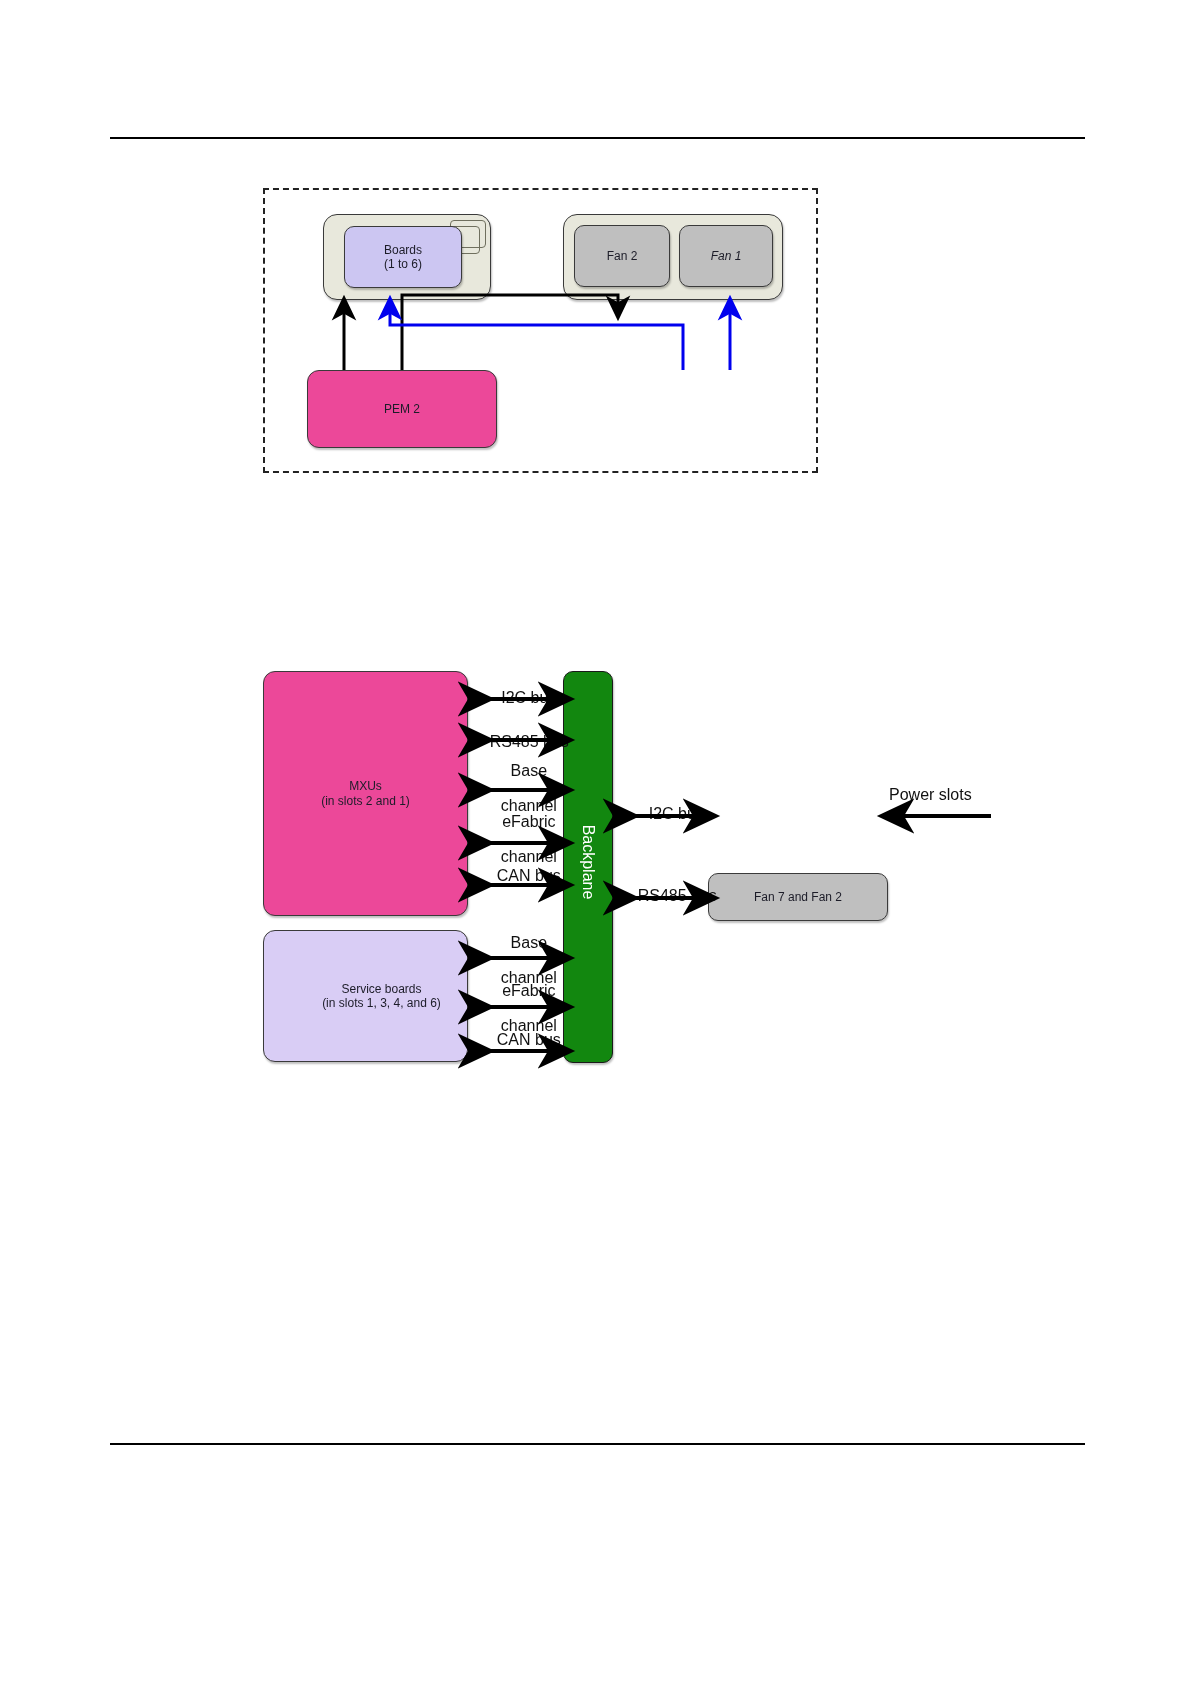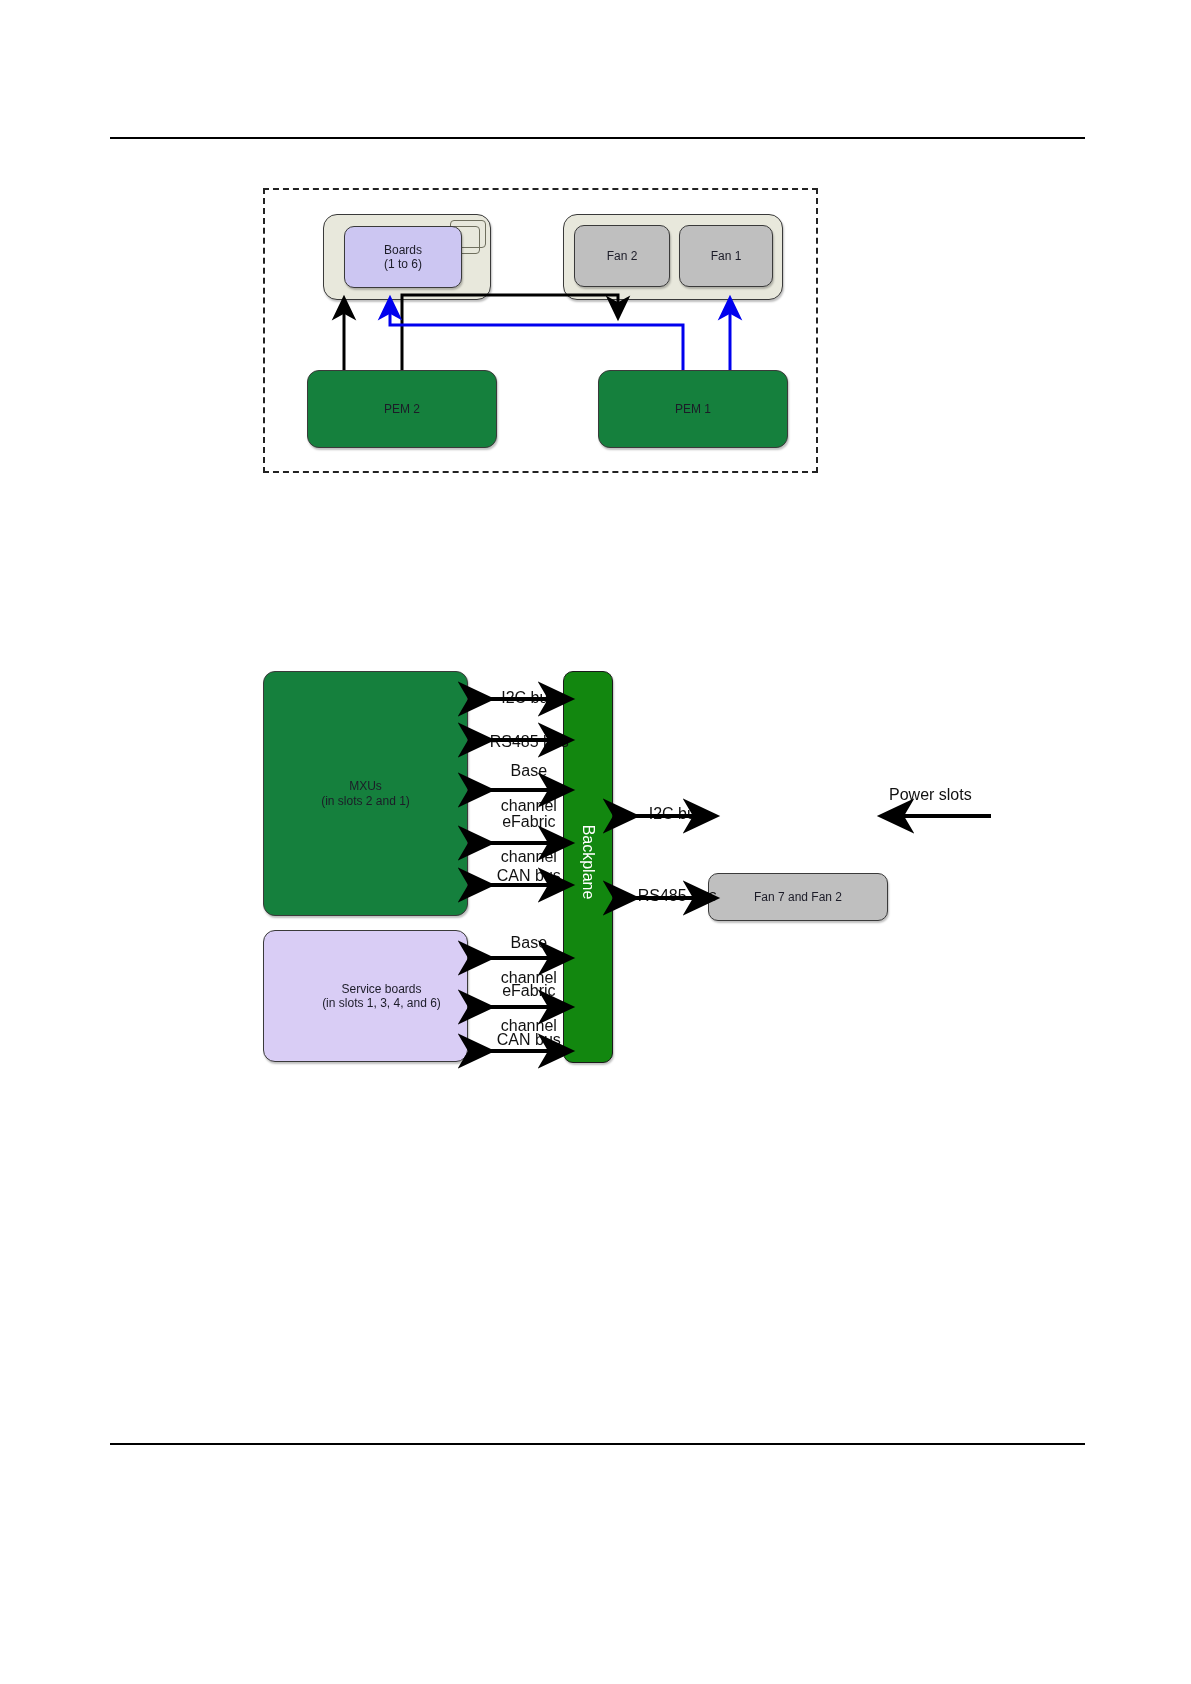--- a/index.html
+++ b/index.html
@@ -71,21 +71,21 @@
     justify-content: center;
     text-align: center;
     line-height: 1.18;
     font-size: 12px;
     color: #1c1c28;
     box-shadow: 1px 2px 2px rgba(0,0,0,0.25);
   }
 
   .lav   { background: #ccc6f2; }
   .grey  { background: #bfbfbf; }
-  .blue  { background: #15803d; }
+  .blue  { background: #ec4899; }
   .lav2  { background: #d9cdf5; }
 
   
   .stack {
     position: absolute;
     border: 1.5px solid #6f6f5e;
     border-radius: 4px;
     background: transparent;
     box-sizing: border-box;
   }
@@ -131,24 +131,23 @@
     <div class="stack" style="left:189px; top:46px; width:36px; height:28px;"></div>
     <div class="inner-box lav" style="left:89px; top:46px; width:118px; height:62px;">
       <span style="display:block;">
         <span>Boards</span><br>
         <span>(1 to 6)</span>
       </span>
     </div>
 
     <div class="group-box" style="left:308px; top:34px; width:220px; height:86px;"></div>
     <div class="inner-box grey" style="left:319px; top:45px; width:96px; height:62px;">Fan 2</div>
-    <div class="inner-box grey" style="left:424px; top:45px; width:94px; height:62px;">Fan 1</div>
+    <div class="inner-box grey" style="left:424px; top:45px; width:94px; height:62px;font-style:italic;">Fan 1</div>
 
     <div class="inner-box blue" style="left:52px; top:190px; width:190px; height:78px; border-radius:12px;">PEM 2</div>
-    <div class="inner-box blue" style="left:343px; top:190px; width:190px; height:78px; border-radius:12px;">PEM 1</div>
 
     <svg class="overlay" width="580" height="305">
       <defs>
         <marker id="arrBlack1" markerWidth="9" markerHeight="9" refX="4.2" refY="4.5" orient="auto">
           <path d="M0,0.4 L8.6,4.5 L0,8.6 L2.3,4.5 Z" fill="#000000"></path>
         </marker>
         <marker id="arrBlue1" markerWidth="9" markerHeight="9" refX="4.2" refY="4.5" orient="auto">
           <path d="M0,0.4 L8.6,4.5 L0,8.6 L2.3,4.5 Z" fill="#0000ee"></path>
         </marker>
       </defs>

